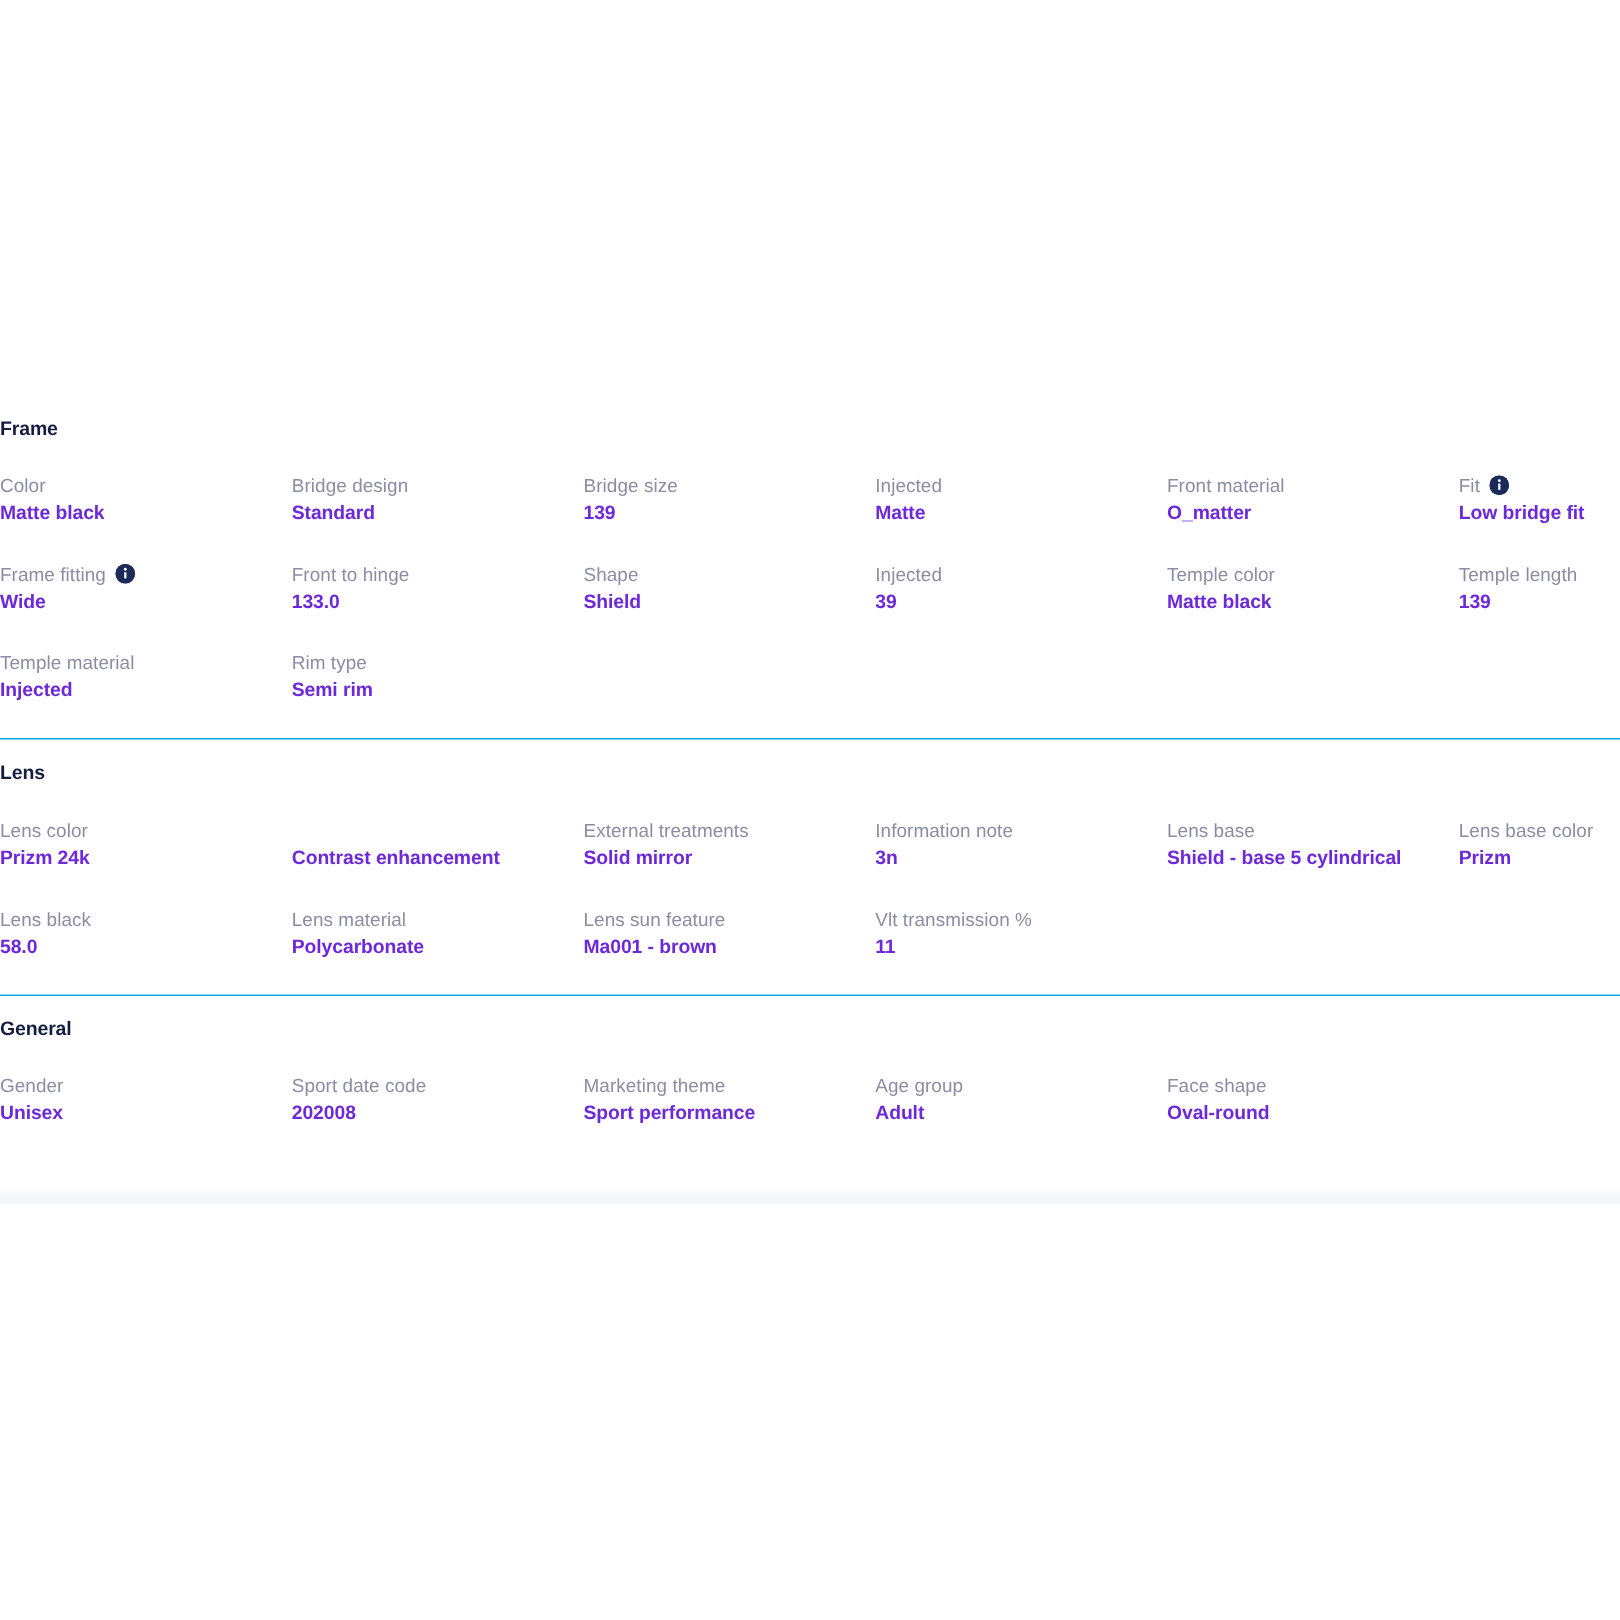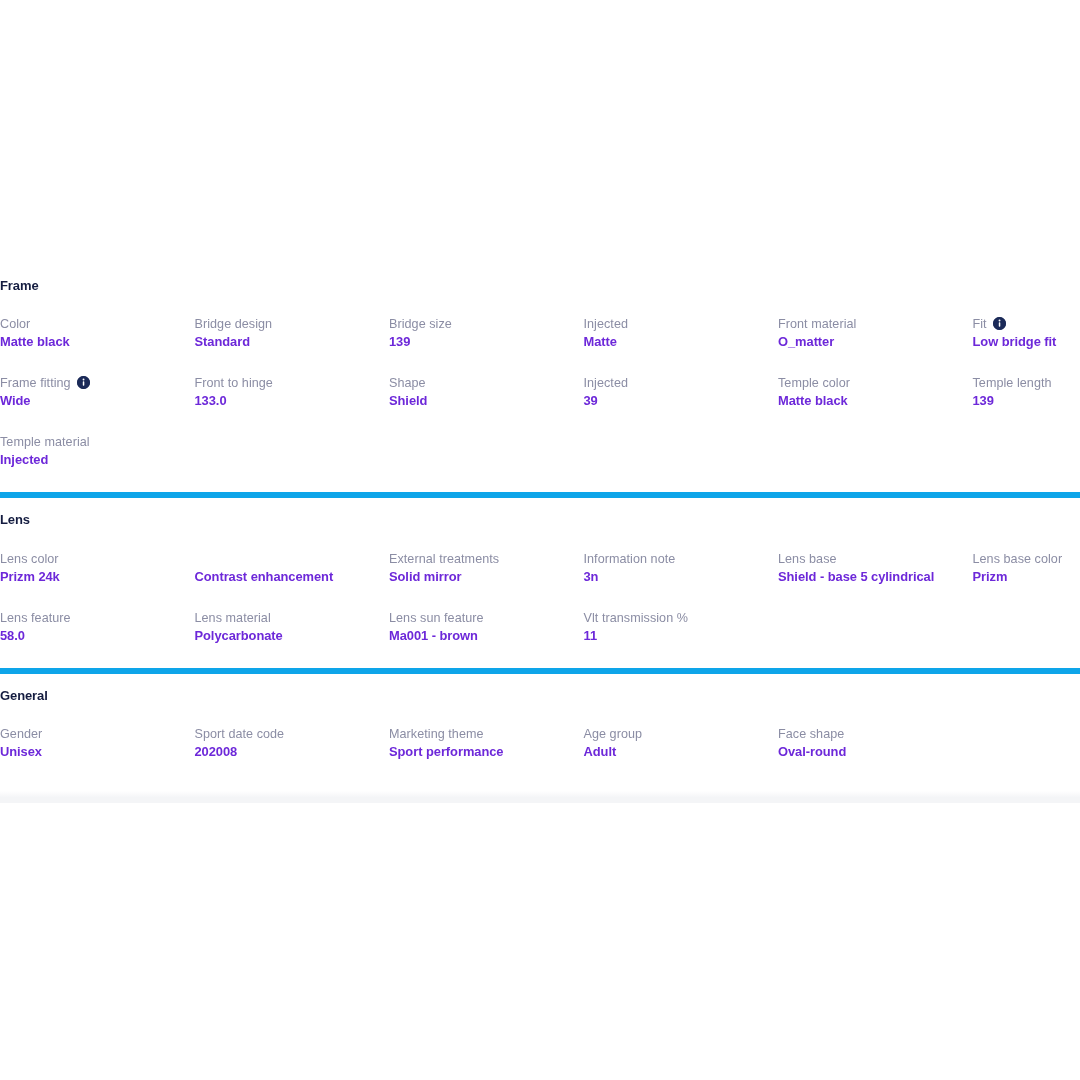--- a/index.html
+++ b/index.html
@@ -38,21 +38,21 @@
     width: 1080px;
     padding: 0;
   }
 
   .section {
     position: relative;
     padding: 0;
   }
 
   .section + .section {
-    border-top: 6px solid #0ea5e9;
+    border-top: 1px solid #0ea5e9;
   }
 
   .section-inner {
     padding-top: 15px;
     padding-bottom: 23px;
   }
 
   .section-title {
     font-size: 13px;
     font-weight: 700;
@@ -215,20 +215,24 @@
                 <span class="field-label">Temple length</span>
                 <span class="field-value">139</span>
               </div>
             </div>
             <div class="grid-row">
               <div class="field">
                 <span class="field-label">Temple material</span>
                 <span class="field-value">Injected</span>
               </div>
               <div class="field">
+                <span class="field-label">Rim type</span>
+                <span class="field-value">Semi rim</span>
+              </div>
+              <div class="field">
                 <span class="field-label empty"></span>
                 <span class="field-value"></span>
               </div>
               <div class="field">
                 <span class="field-label empty"></span>
                 <span class="field-value"></span>
               </div>
               <div class="field">
                 <span class="field-label empty"></span>
                 <span class="field-value"></span>
@@ -264,21 +268,21 @@
                 <span class="field-label">Lens base</span>
                 <span class="field-value">Shield - base 5 cylindrical</span>
               </div>
               <div class="field">
                 <span class="field-label">Lens base color</span>
                 <span class="field-value">Prizm</span>
               </div>
             </div>
             <div class="grid-row">
               <div class="field">
-                <span class="field-label">Lens feature</span>
+                <span class="field-label">Lens black</span>
                 <span class="field-value">58.0</span>
               </div>
               <div class="field">
                 <span class="field-label">Lens material</span>
                 <span class="field-value">Polycarbonate</span>
               </div>
               <div class="field">
                 <span class="field-label">Lens sun feature</span>
                 <span class="field-value">Ma001 - brown</span>
               </div>

